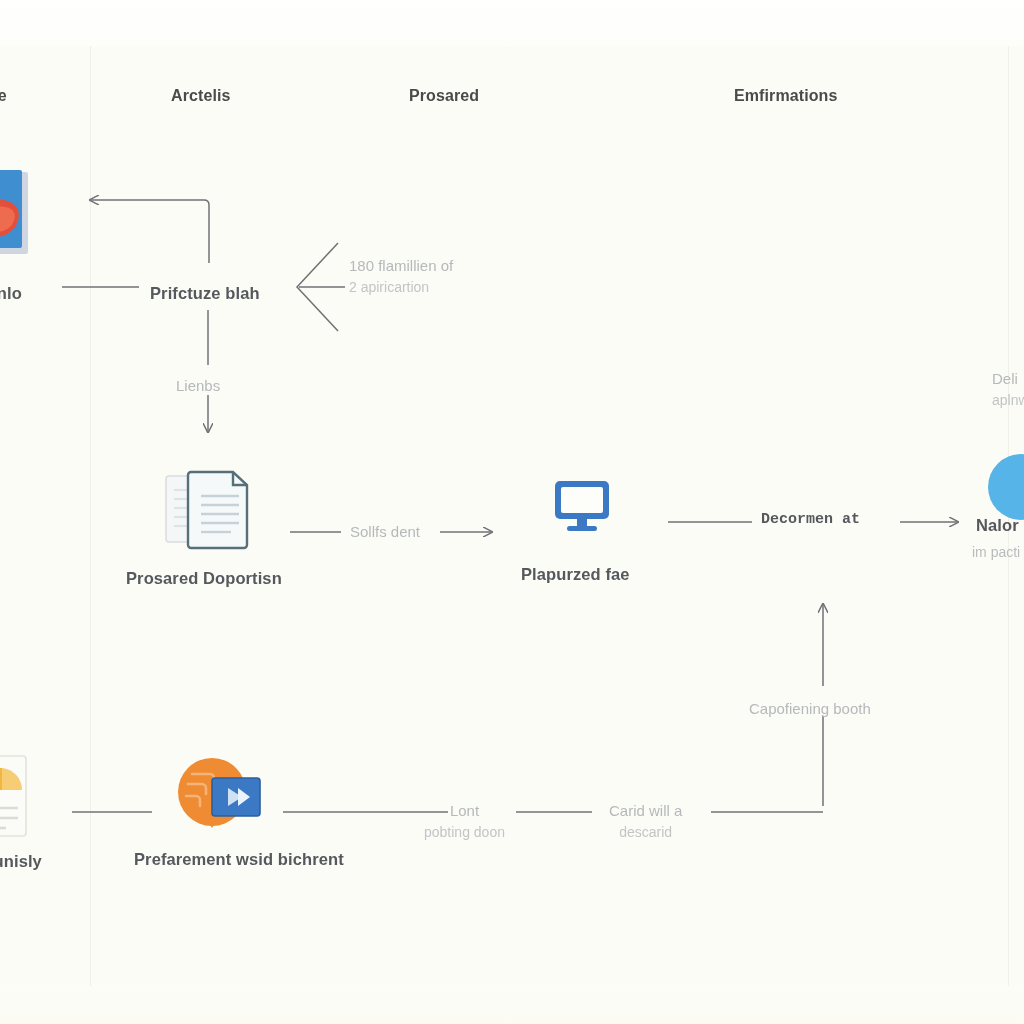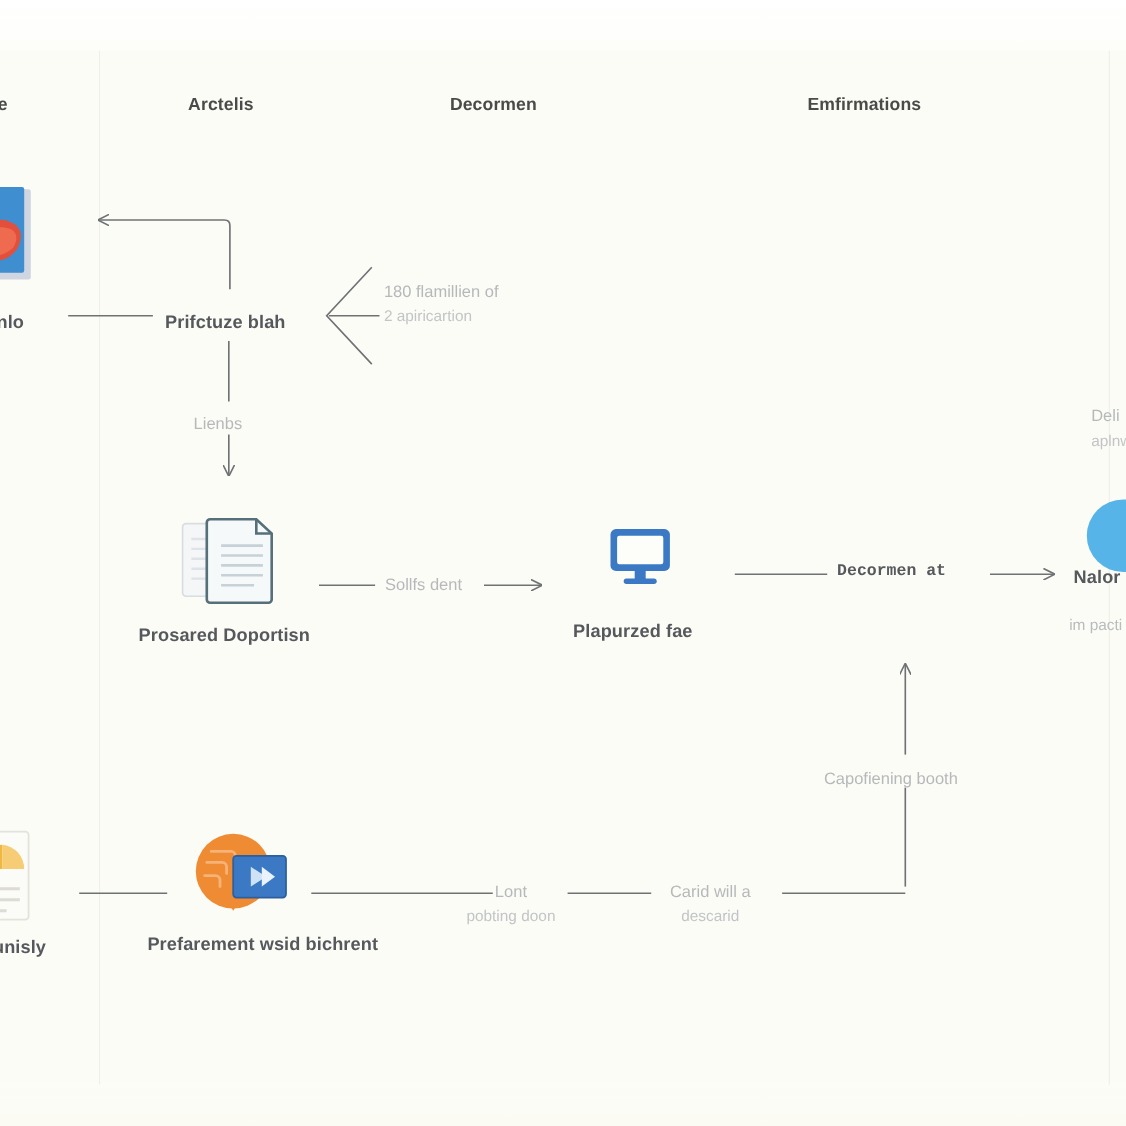--- a/index.html
+++ b/index.html
@@ -50,21 +50,21 @@
     font-size:16.5px;
     font-weight:700;
     color:#55585c;
     letter-spacing:.1px;
     margin-top:8px;
     white-space:nowrap;
   }
   .node-sub{
     font-size:14px;
     color:#b9bcbe;
-    margin-top:20px;
+    margin-top:4px;
     white-space:nowrap;
   }
   
   .edge-label{
     position:absolute;
     font-size:15px;
     color:#b6b9bb;
     line-height:1.45;
     white-space:nowrap;
     text-align:center;
@@ -126,21 +126,21 @@
     <path d="M823,686 L823,604" fill="none" stroke="#6f7275" stroke-width="1.5" marker-end="url(#ah)"></path>
 
     <line x1="72" y1="812" x2="152" y2="812" stroke="#6f7275" stroke-width="1.5"></line>
     <line x1="283" y1="812" x2="448" y2="812" stroke="#6f7275" stroke-width="1.5"></line>
     <line x1="516" y1="812" x2="592" y2="812" stroke="#6f7275" stroke-width="1.5"></line>
     <line x1="711" y1="812" x2="823" y2="812" stroke="#6f7275" stroke-width="1.5"></line>
   </svg>
 
   <div class="col-head" style="left:-12px;top:87px">ne</div>
   <div class="col-head" style="left:171px;top:87px">Arctelis</div>
-  <div class="col-head" style="left:409px;top:87px">Decormen</div>
+  <div class="col-head" style="left:409px;top:87px">Prosared</div>
   <div class="col-head" style="left:734px;top:87px">Emfirmations</div>
 
   <div class="node" style="left:-24px;top:170px">
     <span class="icon icon-card">
       <svg width="54" height="86" viewBox="0 0 54 86">
         <rect x="2" y="2" width="50" height="82" rx="2" fill="#cfd6e2"></rect>
         <rect x="0" y="0" width="46" height="78" rx="2" fill="#3e8ed0"></rect>
         <path d="M4 46 Q16 24 34 32 Q48 38 40 56 Q28 72 10 64 Z" fill="#e2503c"></path>
         <path d="M6 50 Q18 32 33 38 Q43 43 36 55 Q25 66 11 60 Z" fill="#ef6b4f"></path>
       </svg>

